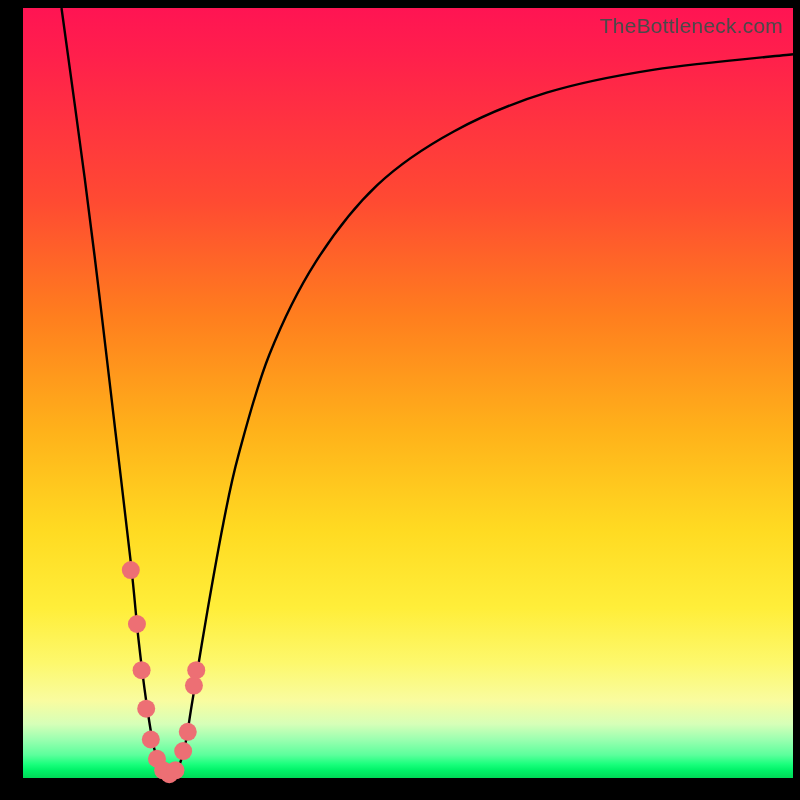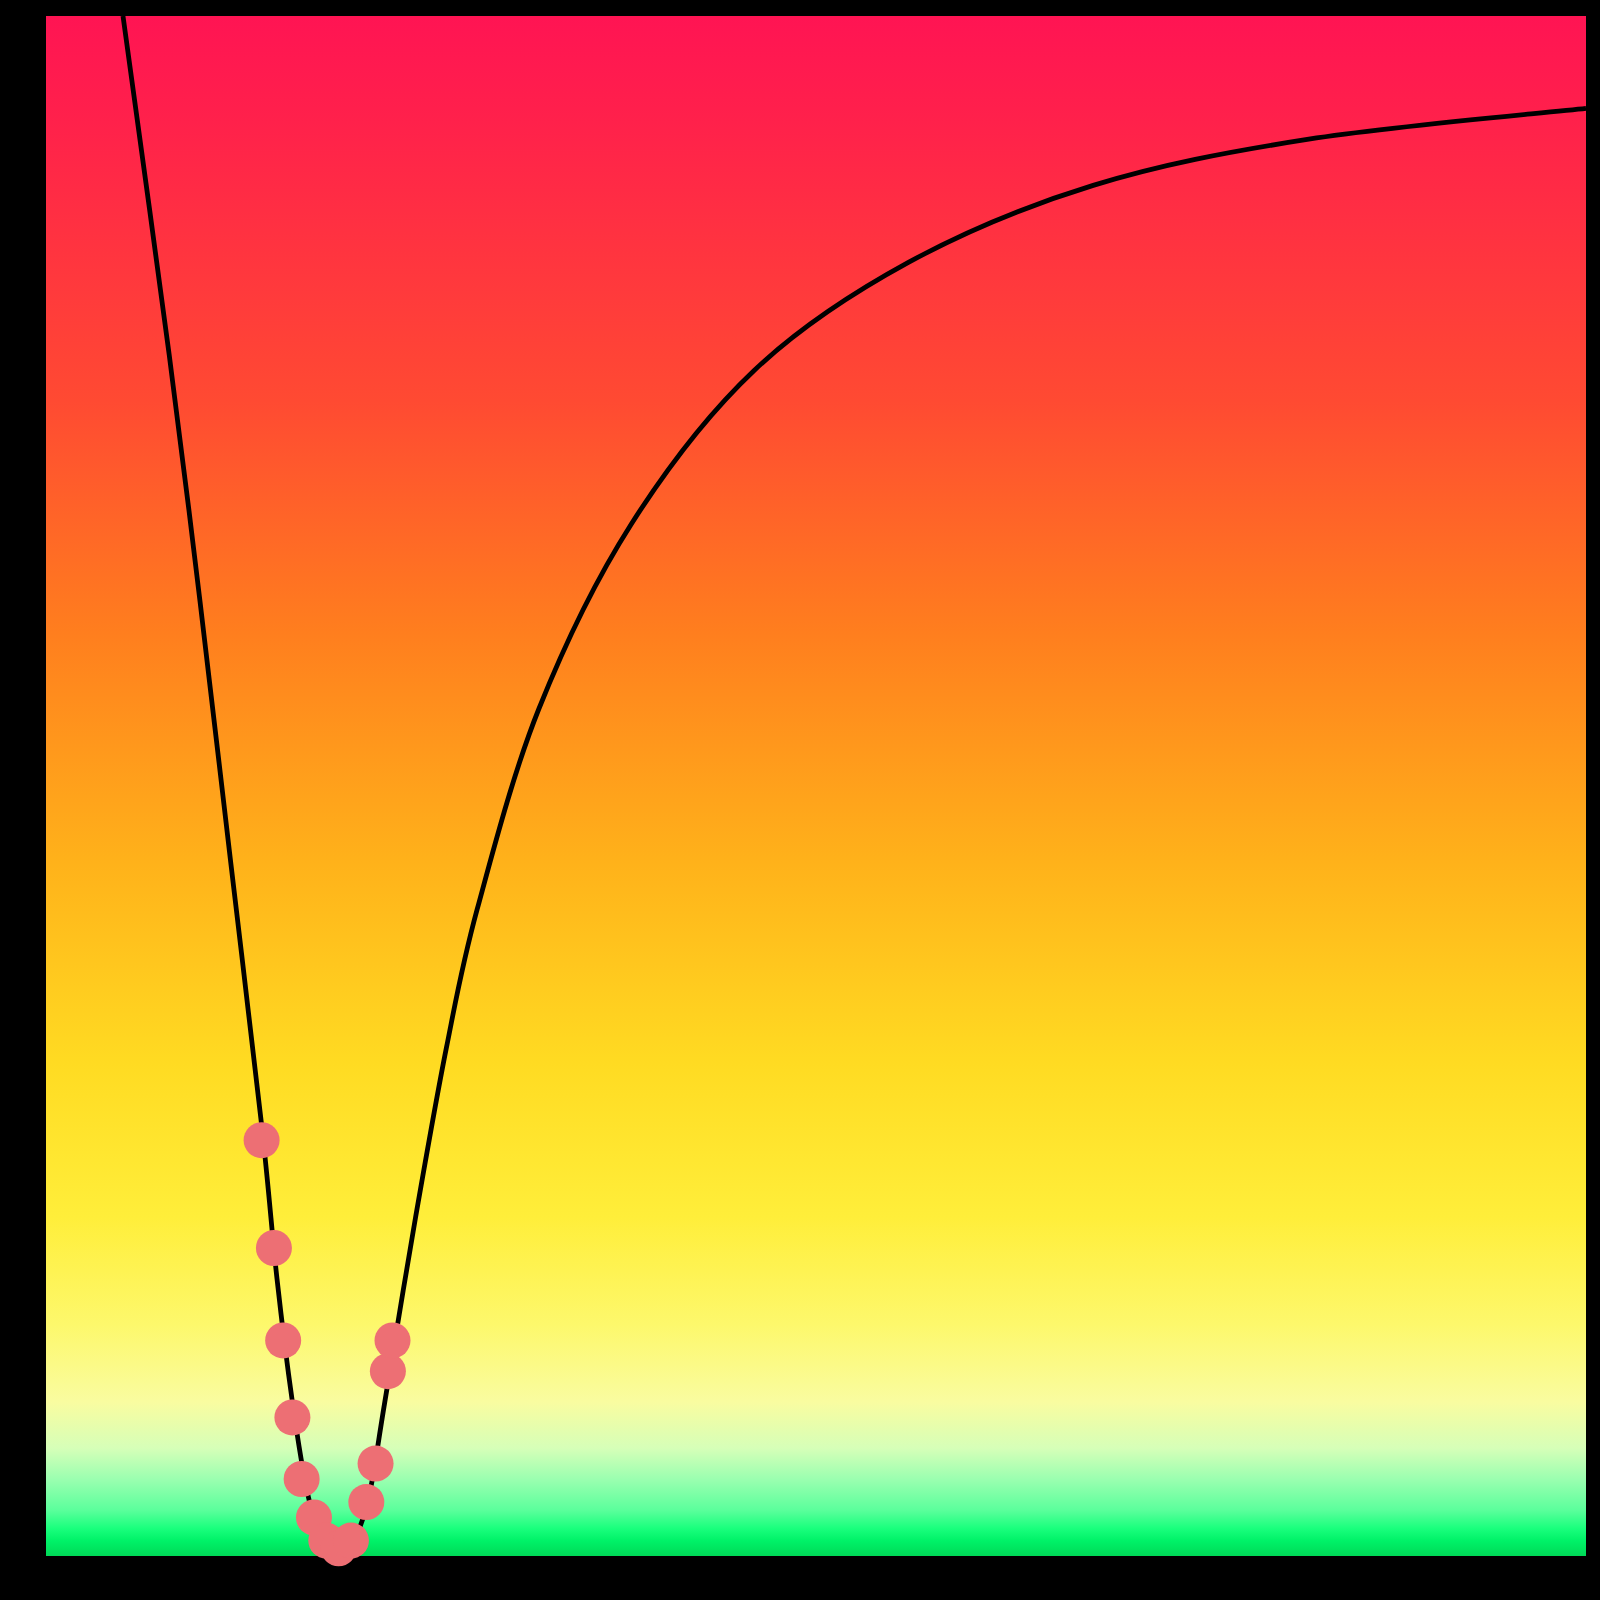--- a/index.html
+++ b/index.html
@@ -57,20 +57,21 @@
     width: 100%;
     height: 100%;
     overflow: visible;
   }
 </style>
 </head>
 <body>
 
 <div class="frame">
   <div class="plot">
+    <div class="watermark">TheBottleneck.com</div>
     <svg class="curve" viewBox="0 0 770 770" preserveAspectRatio="none">
       <g id="curve-layer">
           <path d="M 38.5,0 C 42.35,28.23333333333333 55.18333333333334,120.6333333333333 61.6,169.39999999999998 C 68.01666666666667,218.16666666666666 71.86666666666667,250.25000000000003 77,292.6 C 82.13333333333333,334.95000000000005 87.26666666666665,379.8666666666667 92.39999999999999,423.5 C 97.53333333333333,467.1333333333333 103.95000000000002,519.75 107.80000000000001,554.4 C 111.65,589.05 112.93333333333334,608.3 115.5,631.4 C 118.06666666666666,654.5 120.63333333333334,675.0333333333333 123.2,693 C 125.76666666666667,710.9666666666667 128.33333333333334,727.6500000000001 130.9,739.2 C 133.46666666666667,750.75 136.03333333333333,757.1666666666666 138.6,762.3 C 141.16666666666666,767.4333333333333 143.73333333333335,770 146.3,770 C 148.86666666666667,770 151.43333333333334,767.4333333333333 154,762.3 C 156.56666666666666,757.1666666666666 159.13333333333333,750.75 161.7,739.2 C 164.26666666666665,727.6500000000001 165.55,716.1 169.4,693 C 173.25,669.9 179.66666666666666,630.1166666666667 184.79999999999998,600.6 C 189.9333333333333,571.0833333333334 195.06666666666666,541.5666666666666 200.20000000000002,515.9 C 205.33333333333337,490.2333333333333 207.90000000000003,474.83333333333337 215.60000000000002,446.6 C 223.3,418.3666666666667 233.56666666666666,378.58333333333326 246.4,346.49999999999994 C 259.23333333333335,314.41666666666663 274.6333333333334,282.33333333333337 292.6,254.10000000000002 C 310.56666666666666,225.8666666666667 331.09999999999997,198.91666666666669 354.2,177.10000000000002 C 377.3,155.28333333333336 402.9666666666667,138.60000000000005 431.20000000000005,123.20000000000005 C 459.4333333333334,107.80000000000005 490.23333333333335,94.96666666666671 523.6,84.70000000000005 C 556.9666666666667,74.43333333333338 590.3333333333333,68.0166666666667 631.4,61.60000000000002 C 672.4666666666667,55.18333333333336 746.9,48.76666666666671 770,46.200000000000045" fill="none" stroke="#000000" stroke-width="2.4"></path>
         </g>
       <g id="marker-layer">
           <circle cx="107.80000000000001" cy="562.1" r="9" fill="#ed6f74"></circle>
           <circle cx="113.96000000000002" cy="616" r="9" fill="#ed6f74"></circle>
           <circle cx="118.58" cy="662.2" r="9" fill="#ed6f74"></circle>
           <circle cx="123.2" cy="700.7" r="9" fill="#ed6f74"></circle>
           <circle cx="127.82000000000001" cy="731.5" r="9" fill="#ed6f74"></circle>

